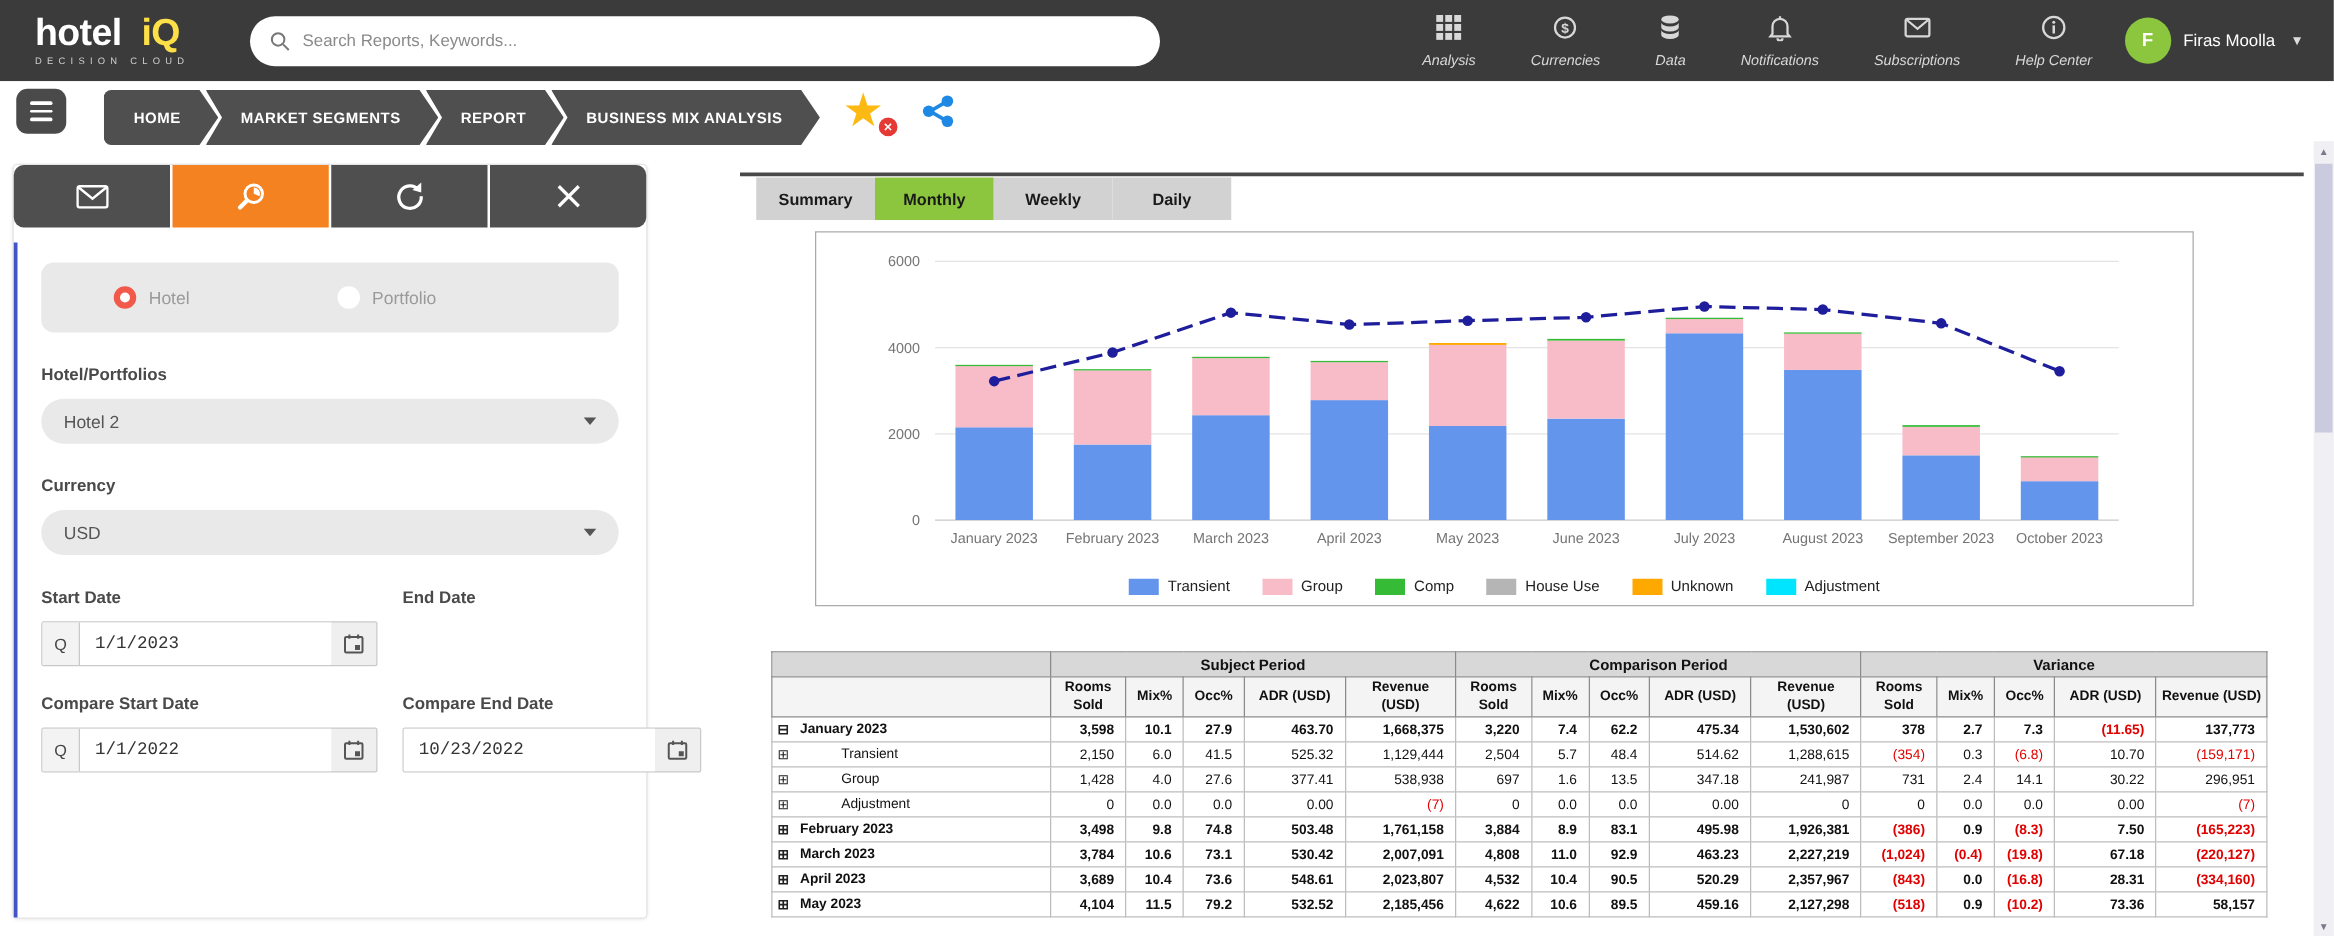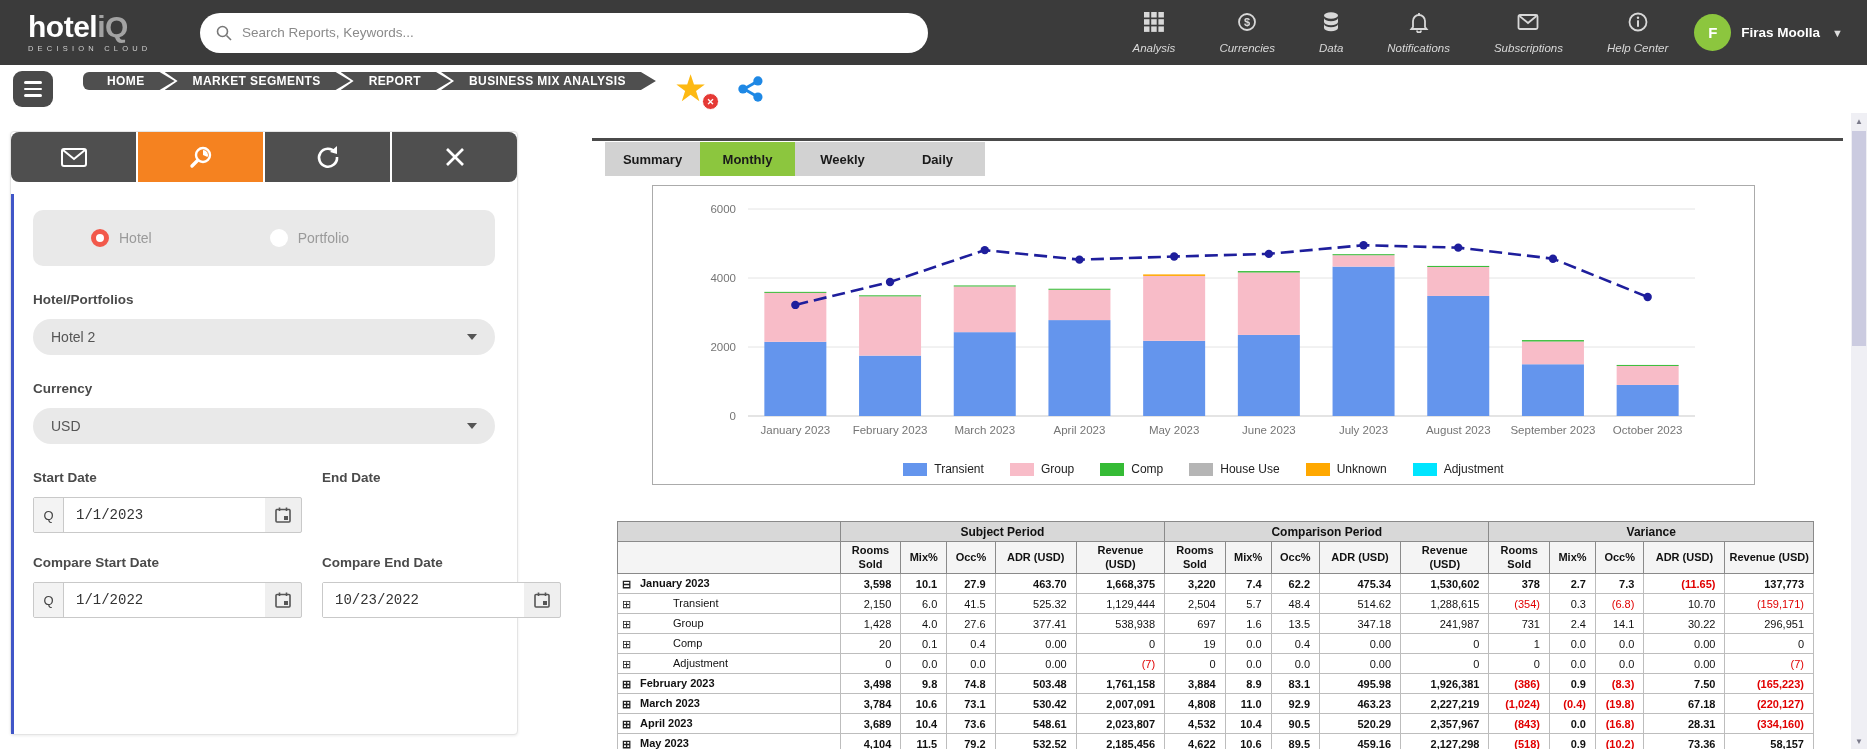--- a/index.html
+++ b/index.html
@@ -4,46 +4,46 @@
 <style>
   * { margin:0; padding:0; box-sizing:border-box; }
   html,body { width:1867px; height:749px; overflow:hidden; background:#fff;
               font-family:"Liberation Sans", sans-serif; }
 
   
   .top-header { position:absolute; left:0; top:0; width:1867px; height:65px; background:#3B3B3B;
                 display:flex; align-items:center; }
   .logo { margin-left:28px; width:130px; line-height:1; }
   .logo .brand { font-size:30px; font-weight:bold; letter-spacing:-0.5px; }
-  .logo .brand .w { color:#fff; } .logo .brand .g { color:#a3a3a3; }
+  .logo .brand .w { color:#fff; } .logo .brand .g { color:#fde047;margin-left:16px; }
   .logo .tagline { color:#cfcfcf; font-size:7.5px; letter-spacing:4.2px; margin-top:3px; }
   .search-wrap { margin-left:42px; width:728px; height:40px; background:#fff; border-radius:20px;
                  display:flex; align-items:center; padding:0 16px; }
   .search-wrap svg { flex:0 0 auto; }
   .search-wrap input { border:none; outline:none; flex:1; margin-left:10px; font-size:13.5px;
                        color:#333; background:transparent; font-family:"Liberation Sans",sans-serif;}
   .search-wrap input::placeholder { color:#8a8a8a; }
   .top-nav { margin-left:auto; display:flex; align-items:flex-start; gap:44px; margin-right:26px; }
   .nav-item { display:flex; flex-direction:column; align-items:center; gap:5px; cursor:pointer; }
   .nav-item .nav-label { color:#D9D9D9; font-size:11.5px;font-style:italic; }
   .user-chip { display:flex; align-items:center; gap:10px; margin-right:24px; cursor:pointer; }
   .avatar { width:37px; height:37px; border-radius:50%; background:#8CC63E; color:#fff;
             font-size:15px; font-weight:bold; display:flex; align-items:center; justify-content:center; }
-  .user-name { color:#fff; font-size:13.5px; font-weight:bold; }
+  .user-name { color:#fff; font-size:13.5px; font-weight:normal; }
   .user-caret { color:#ddd; font-size:11px; margin-left:2px; }
 
   
   .crumb-bar { position:absolute; left:0; top:65px; width:1867px; height:48px; background:#fff;
                display:flex; align-items:center; }
   .menu-btn { width:40px; height:36px; background:#4A4A4A; border-radius:9px; margin-left:13px;
               display:flex; flex-direction:column; align-items:center; justify-content:center; gap:4px; cursor:pointer;}
   .menu-btn i { display:block; width:18px; height:2.5px; background:#fff; border-radius:2px; }
   .crumbs { display:flex; margin-left:30px; height:34px; }
   .crumb { background:#4F4F4F; color:#fff; font-size:12px; font-weight:bold; letter-spacing:.4px;
-           display:flex; align-items:center; padding:0 30px 0 28px; height:18px; cursor:pointer;
+           display:flex; align-items:center; padding:0 30px 0 28px; height:44px; cursor:pointer;
            clip-path:polygon(0 0, calc(100% - 15px) 0, 100% 50%, calc(100% - 15px) 100%, 0 100%, 13px 50%); margin-left:-10px; }
   .crumb.first { clip-path:polygon(0 0, calc(100% - 15px) 0, 100% 50%, calc(100% - 15px) 100%, 0 100%);
                  margin-left:0; border-radius:6px 0 0 6px; padding:0 30px 0 24px; }
   .fav-wrap { position:relative; margin-left:18px; width:40px; height:40px; cursor:pointer; }
   .fav-star { font-size:37px; color:#FDB913; line-height:40px; }
   .fav-badge { position:absolute; right:-5px; bottom:-1px; width:17px; height:17px; border-radius:50%;
                background:#E53935; color:#fff; font-size:9px; font-weight:bold; display:flex;
                align-items:center; justify-content:center; border:1px solid #fff; }
   .share-btn { margin-left:22px; cursor:pointer; display:flex; align-items:center; }
 
@@ -523,38 +523,20 @@
             <td class="num">13.5</td>
             <td class="num">347.18</td>
             <td class="num">241,987</td>
             <td class="num gstart">731</td>
             <td class="num">2.4</td>
             <td class="num">14.1</td>
             <td class="num">30.22</td>
             <td class="num">296,951</td>
           </tr>
           <tr class="s-row">
-            <td class="name"><span class="exp">⊞</span><span class="lbl1">Comp</span></td>
-            <td class="num gstart">20</td>
-            <td class="num">0.1</td>
-            <td class="num">0.4</td>
-            <td class="num">0.00</td>
-            <td class="num">0</td>
-            <td class="num gstart">19</td>
-            <td class="num">0.0</td>
-            <td class="num">0.4</td>
-            <td class="num">0.00</td>
-            <td class="num">0</td>
-            <td class="num gstart">1</td>
-            <td class="num">0.0</td>
-            <td class="num">0.0</td>
-            <td class="num">0.00</td>
-            <td class="num">0</td>
-          </tr>
-          <tr class="s-row">
             <td class="name"><span class="exp">⊞</span><span class="lbl1">Adjustment</span></td>
             <td class="num gstart">0</td>
             <td class="num">0.0</td>
             <td class="num">0.0</td>
             <td class="num">0.00</td>
             <td class="num neg">(7)</td>
             <td class="num gstart">0</td>
             <td class="num">0.0</td>
             <td class="num">0.0</td>
             <td class="num">0.00</td>

